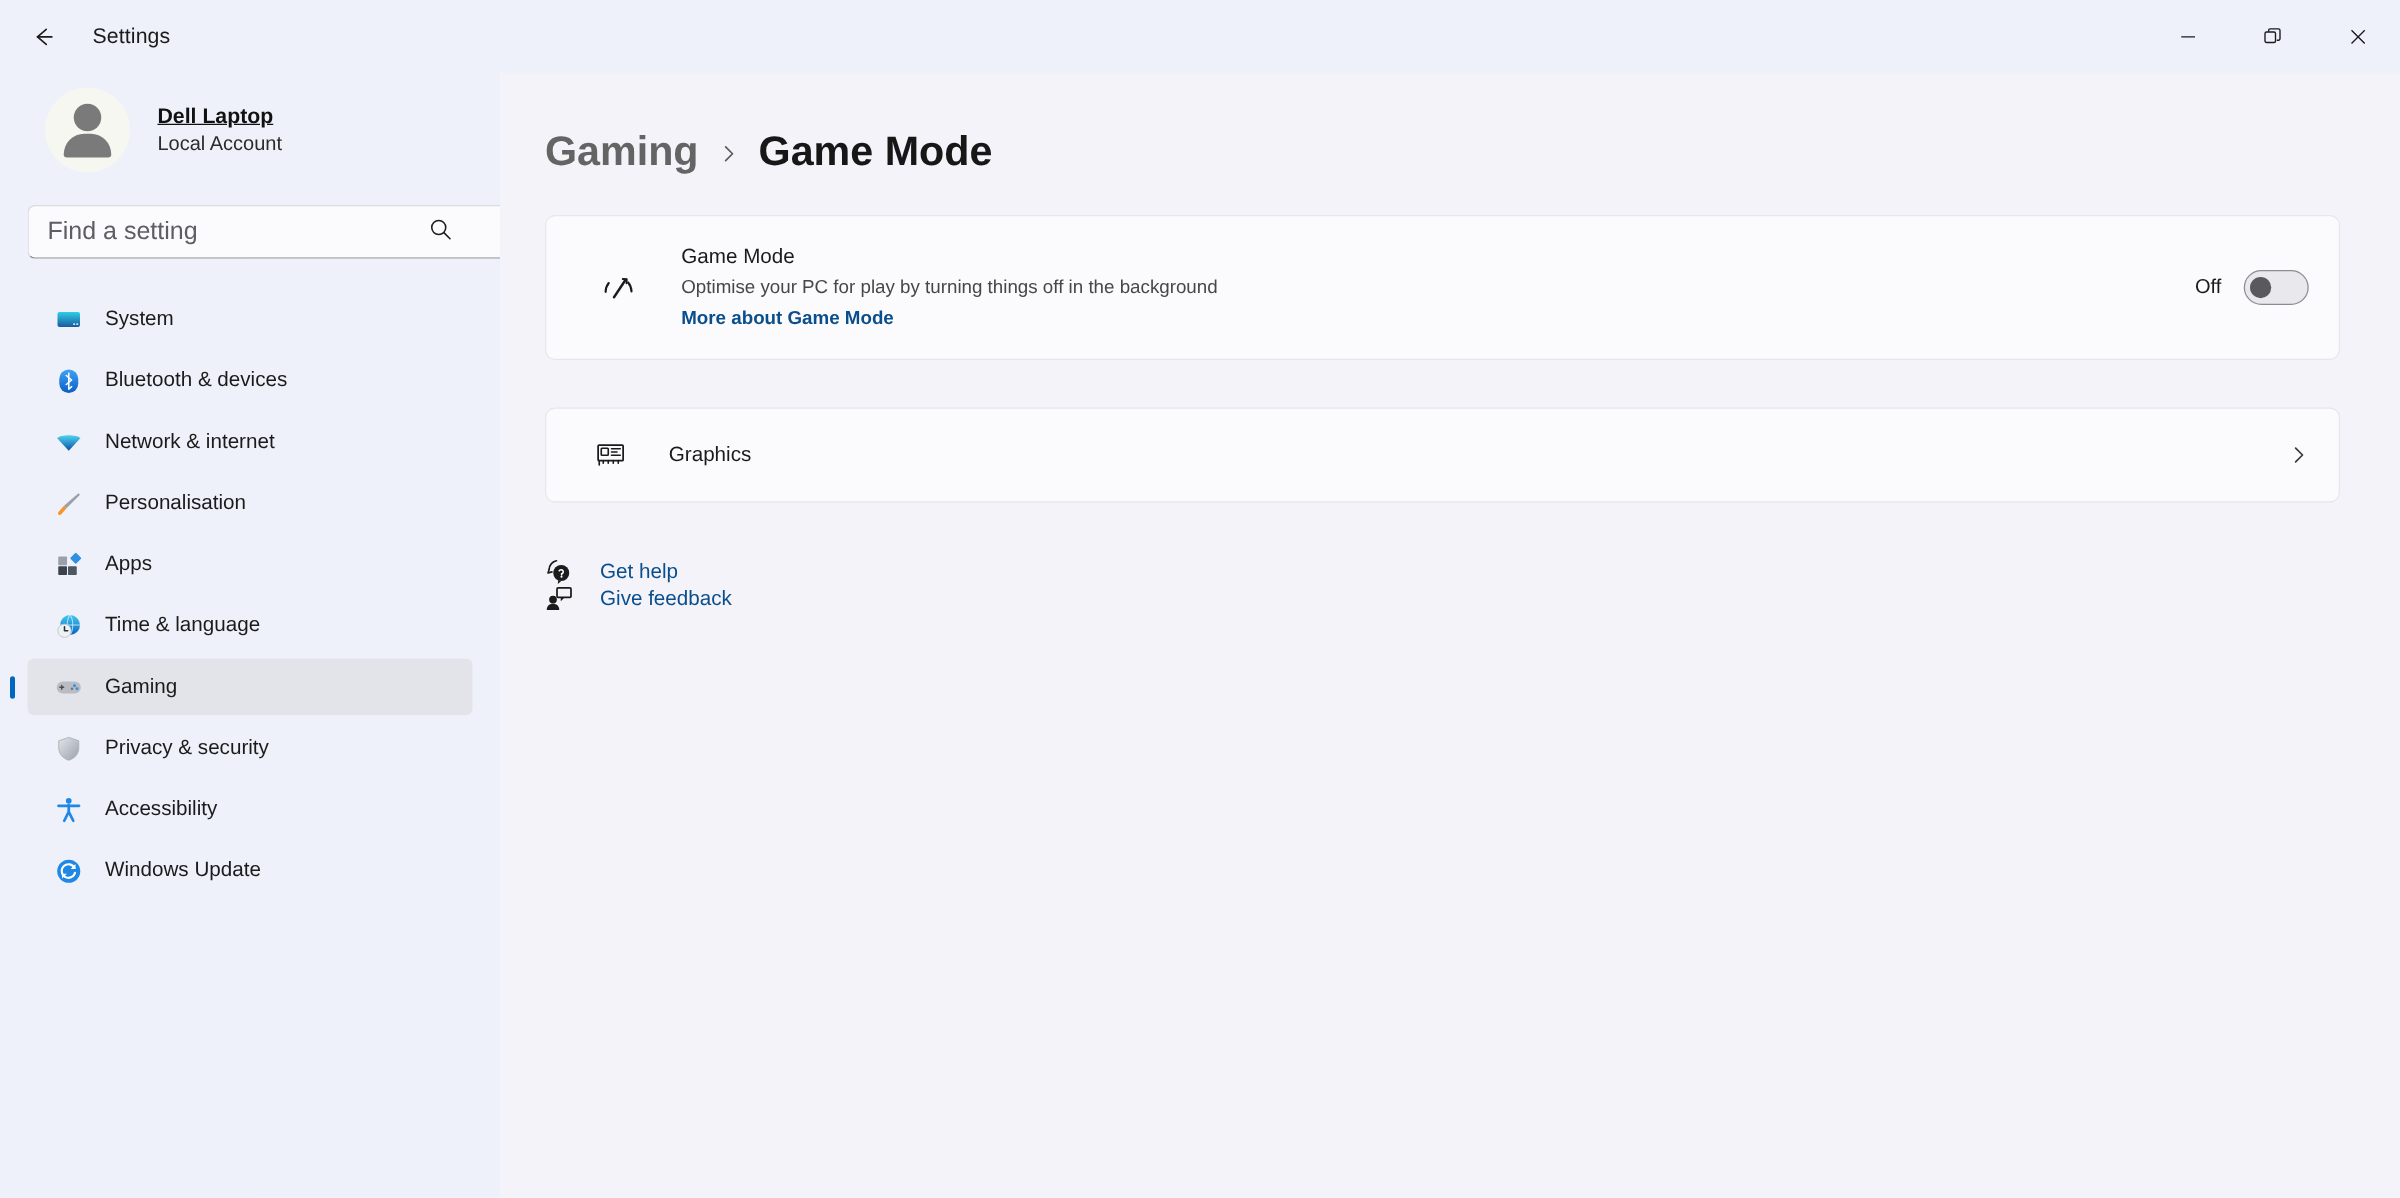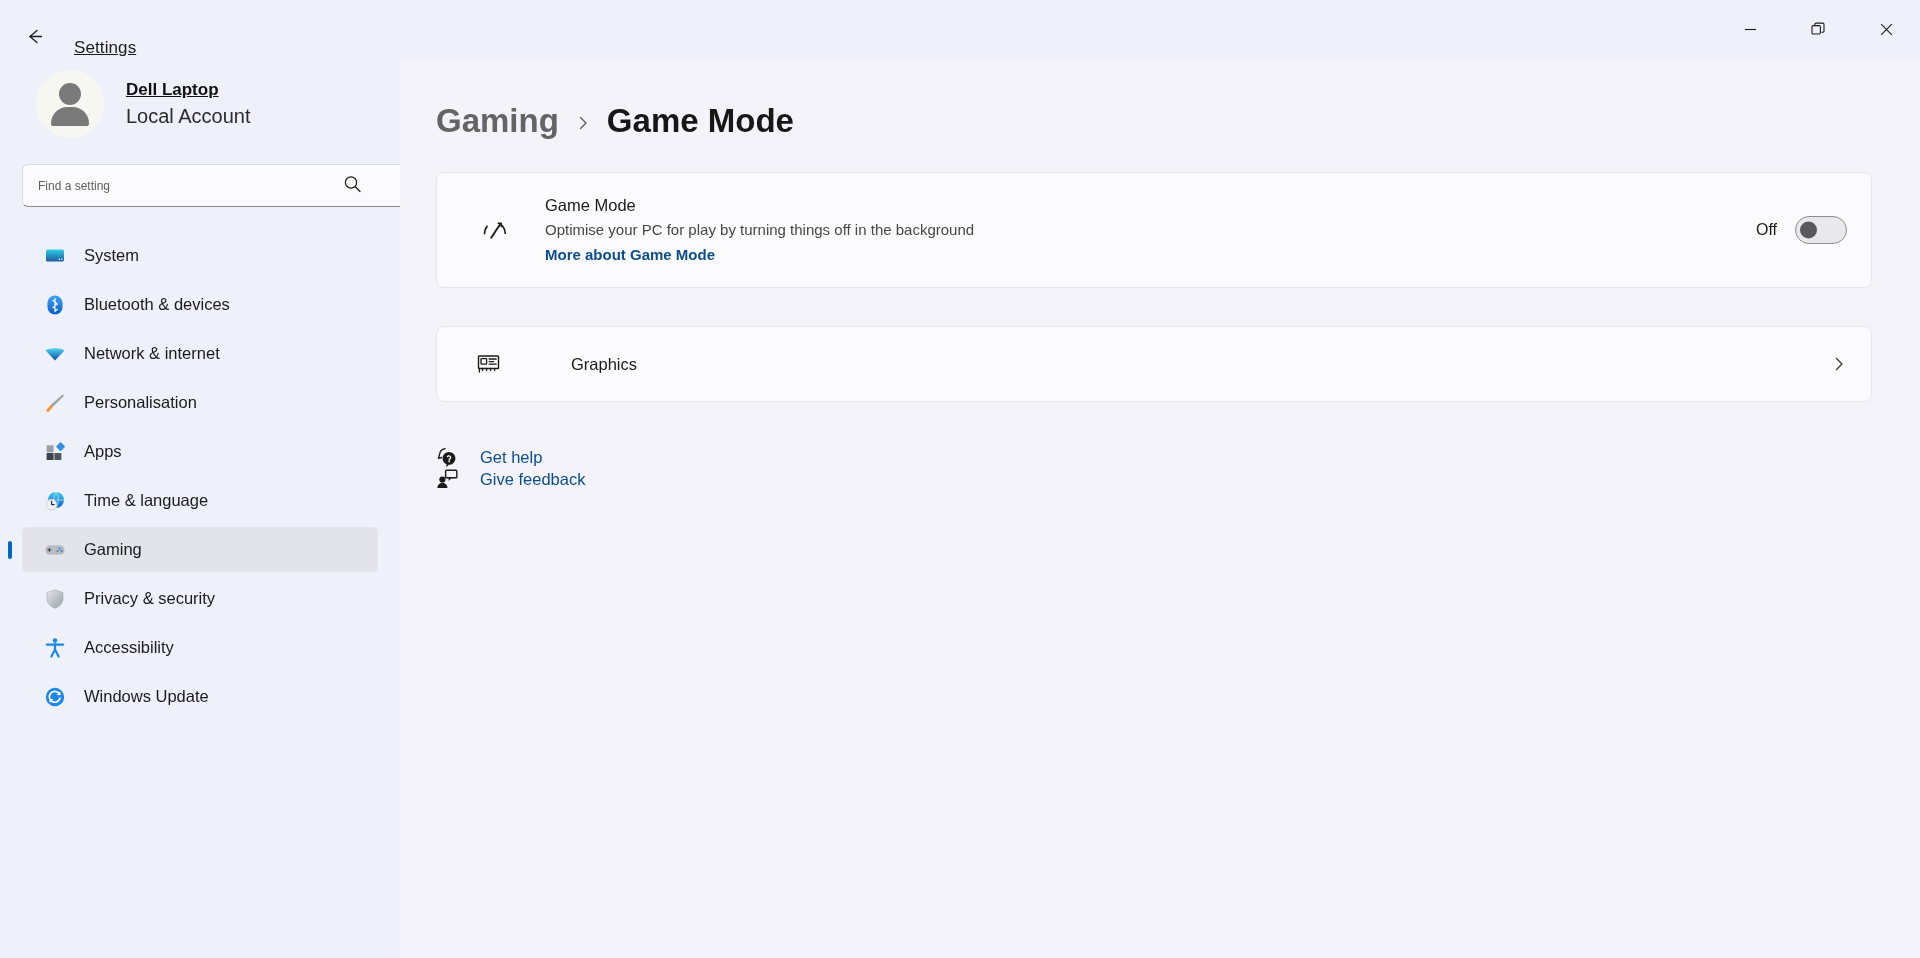--- a/index.html
+++ b/index.html
@@ -15,25 +15,24 @@
     font-family: "Liberation Sans", sans-serif;
     background: #f3f3f9;
     color: #1b1b1b;
     -webkit-font-smoothing: antialiased;
   }
 
   
   .titlebar {
     height: 58px;
     display: flex;
-    align-items: flex-end;
+    align-items: center;
     background: #eef1fa;
     position: relative;
     flex: 0 0 auto;
-    text-decoration: underline;
   }
   .back-button {
     width: 44px; height: 44px;
     margin-left: 12px;
     display: flex; align-items: center; justify-content: center;
     border-radius: 6px;
     cursor: pointer;
   }
   .titlebar-title {
     font-size: 17px;
@@ -96,39 +95,39 @@
   }
   .avatar-inner { position: relative; display: flex; align-items: center; justify-content: center; width: 100%; height: 100%; }
   .account-name {
     font-size: 17px;
     font-weight: bold;
     color: #111;
     line-height: 1.4;
     text-decoration: underline;
   }
   .account-type {
-    font-size: 20px;
+    font-size: 16px;
     color: #2b2b2b;
     line-height: 1.4;
     text-align: right;
   }
 
   .search-wrap {
     position: relative;
     margin: 6px 0 26px 0;
   }
   .search-input {
     width: 391px;
     height: 43px;
     border: 1px solid #d9dbe3;
     border-bottom: 1.5px solid #8a8a90;
     border-radius: 6px;
     background: #fbfbfd;
     font-family: "Liberation Sans", sans-serif;
-    font-size: 12px;
+    font-size: 20px;
     color: #1b1b1b;
     padding: 0 42px 0 15px;
     outline: none;
   }
   .search-input::placeholder { color: #5d5d63; }
   .search-icon {
     position: absolute;
     right: 16px; top: 50%;
     transform: translateY(-50%);
     pointer-events: none;
@@ -244,21 +243,20 @@
     font-size: 16.5px;
     font-weight: bold;
     color: #1b1b1b;
     margin-bottom: 16px;
   }
 
   .graphics-card {
     height: 76px;
     cursor: pointer;
     margin-bottom: 44px;
-    gap: 36px;
   }
   .gfx-icon {
     width: 32px; flex: 0 0 32px;
     display: flex; align-items: center; justify-content: center;
     margin-left: 12px;
   }
   .gfx-label { font-size: 16.5px; color: #1b1b1b; margin-left: 30px; flex: 1; }
   .chevron { color: #3b3b3b; display: flex; align-items: center; }
 
   .footer-links { display: flex; flex-direction: column; }

